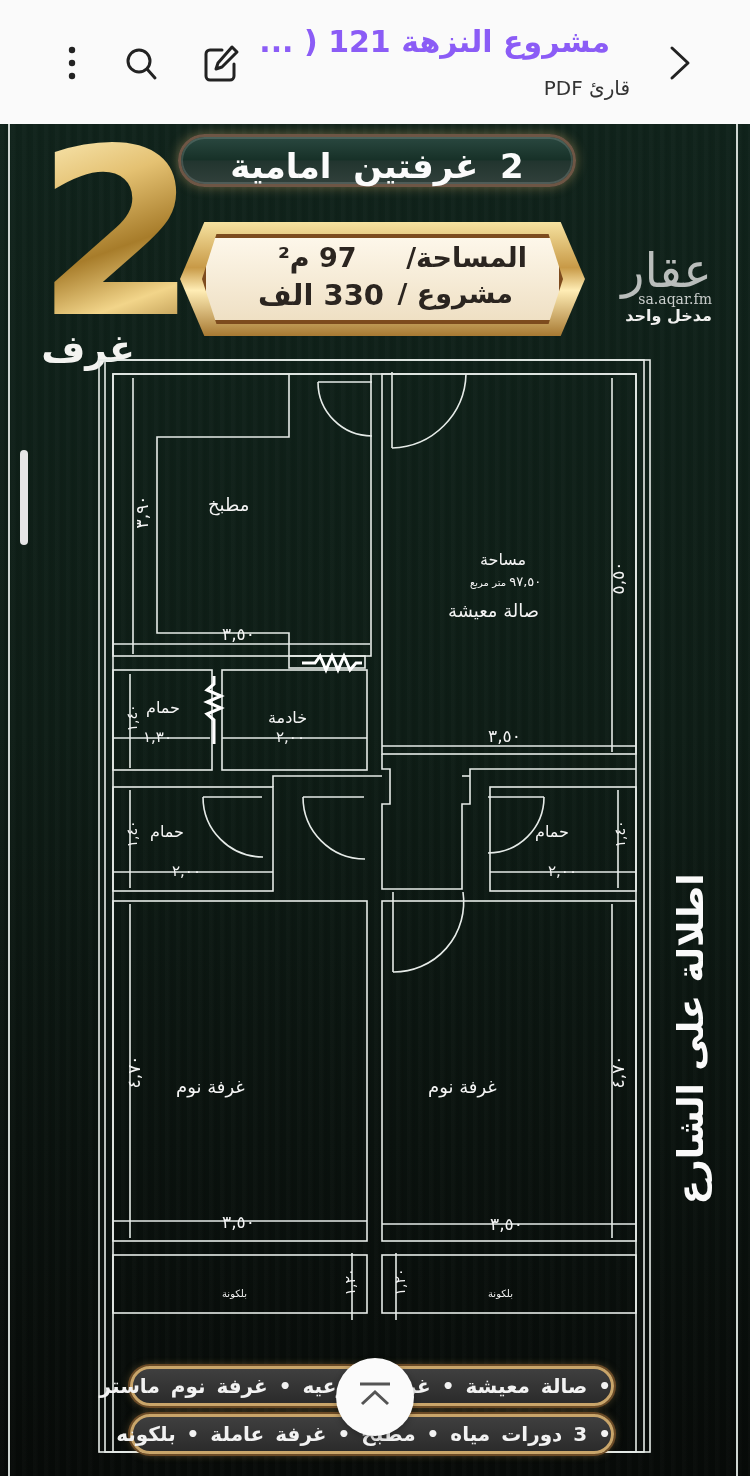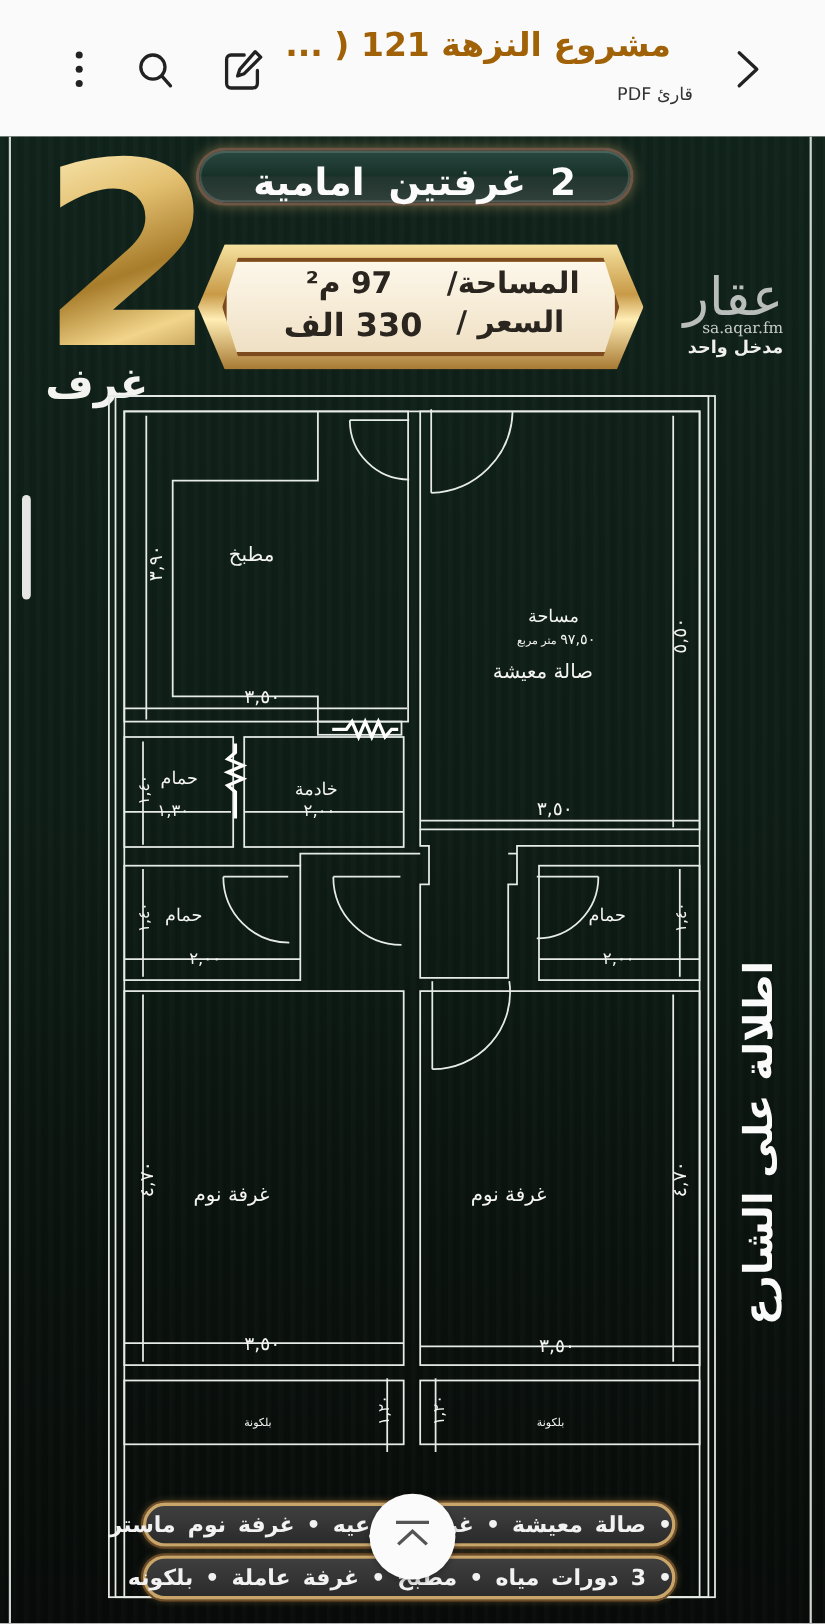--- a/index.html
+++ b/index.html
@@ -2,22 +2,22 @@
 <html><head>
 <meta charset="utf-8">
 <style>
   * { box-sizing: border-box; margin: 0; padding: 0; }
   html, body { width: 750px; height: 1476px; overflow: hidden; background: #fafafa; }
   body { position: relative; font-family: "DejaVu Sans", sans-serif; }
 
   
   .appbar { position: absolute; left: 0; top: 0; width: 750px; height: 124px; background: #fafafa; }
   .appbar .back { position: absolute; right: 52px; top: 40px; width: 40px; height: 46px; cursor: pointer; }
-  .appbar .title { position: absolute; right: 140px; top: 24px; font-size: 30px; font-weight: bold; color: #a16207; direction: rtl; white-space: nowrap; }
-  .appbar .subtitle { position: absolute; right: 120px; top: 76px; font-size: 16px; color: #333; direction: rtl; white-space: nowrap; }
+  .appbar .title { position: absolute; right: 140px; top: 24px; font-size: 30px; font-weight: bold; color: #8b5cf6; direction: rtl; white-space: nowrap; }
+  .appbar .subtitle { position: absolute; right: 120px; top: 76px; font-size: 20px; color: #333; direction: rtl; white-space: nowrap; }
   .appbar .ico { position: absolute; top: 38px; width: 46px; height: 50px; cursor: pointer; }
   .appbar .ico.edit { left: 198px; }
   .appbar .ico.search { left: 118px; }
   .appbar .ico.more { left: 50px; width: 40px; }
 
   
   .page { position: absolute; left: 0; top: 124px; width: 750px; height: 1352px;
     background:
       repeating-linear-gradient(90deg, rgba(255,255,255,0.015) 0px, rgba(255,255,255,0.015) 3px, rgba(0,0,0,0.05) 6px, rgba(0,0,0,0) 11px),
       linear-gradient(180deg, #10231b 0%, #0e1d16 45%, #0a120e 75%, #070a08 100%);
@@ -126,21 +126,21 @@
 
   <div class="title-pill">
     <span>2 غرفتين امامية</span>
   </div>
 
   <div class="plaque">
     <div class="outer"></div>
     <div class="inner"></div>
     <div class="row lab1">المساحة/</div>
     <div class="row val1">97 م²</div>
-    <div class="row lab2">السعر /</div>
+    <div class="row lab2">مشروع /</div>
     <div class="row val2">330 الف</div>
   </div>
 
   <div class="aqar">
     <div class="ar">عقار</div>
     <div class="url">sa.aqar.fm</div>
     <div class="tag">مدخل واحد</div>
   </div>
 
   <div class="plan">

